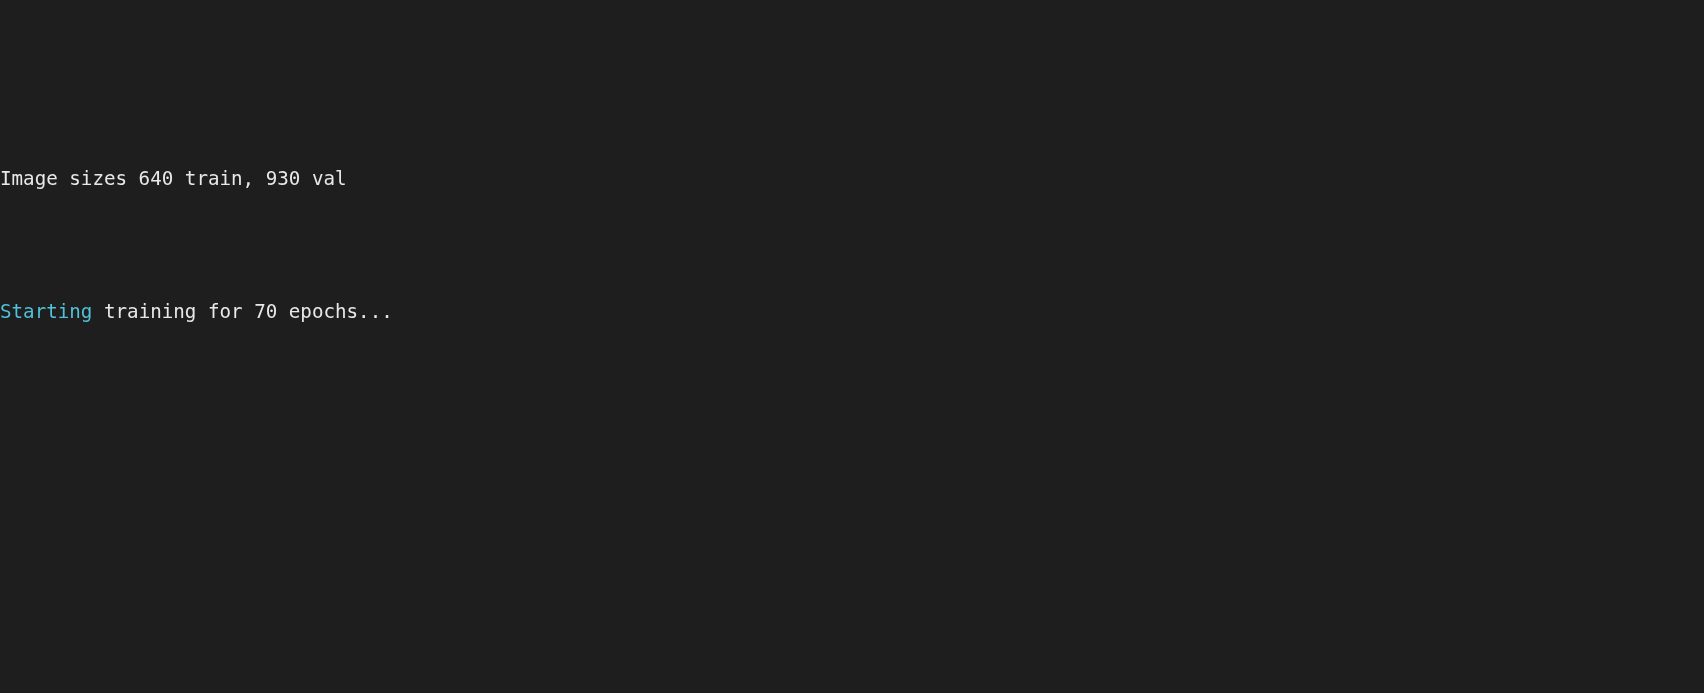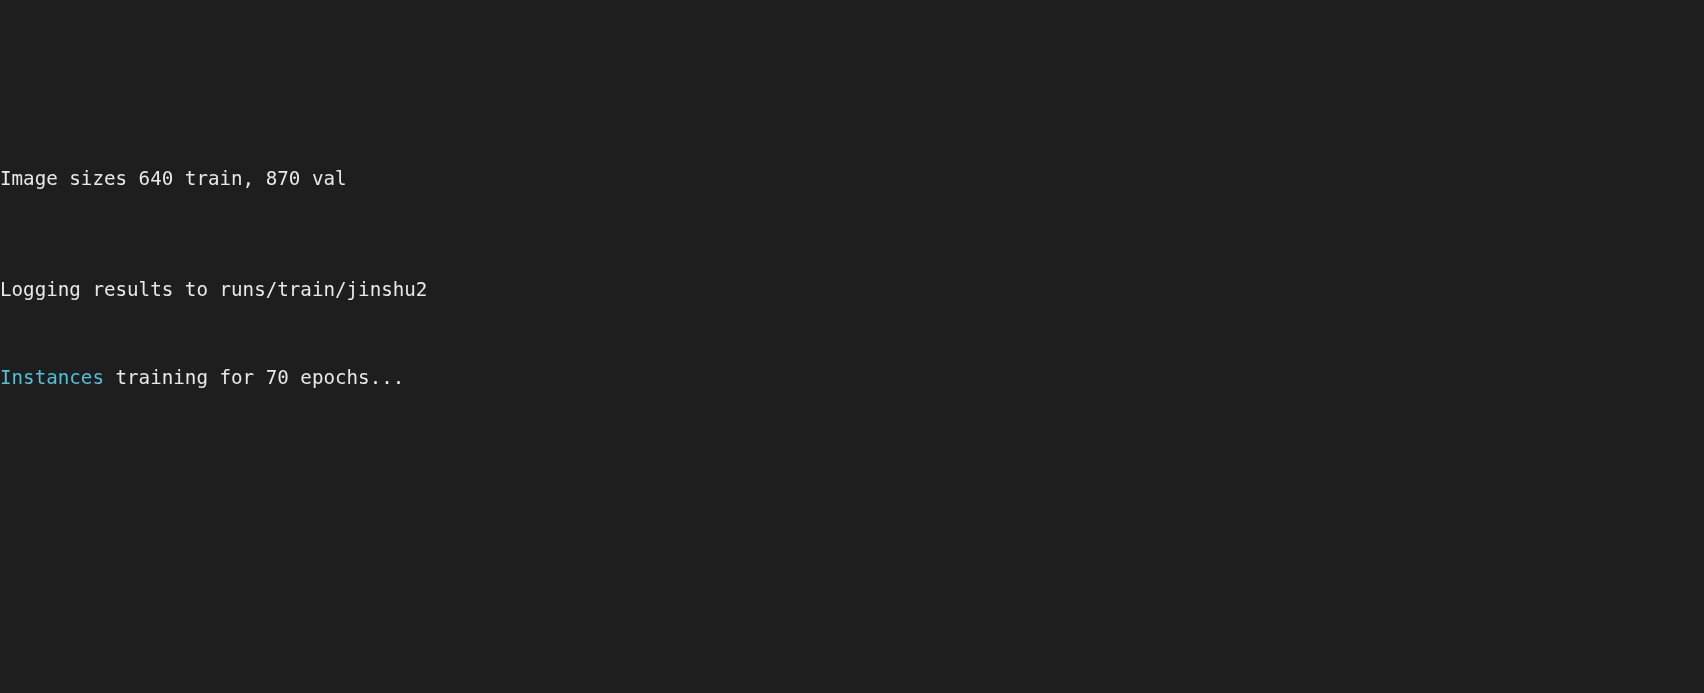--- a/index.html
+++ b/index.html
@@ -46,26 +46,25 @@
 </style>
 </head>
 <body>
 
 <div id="terminal">
   <div class="scroll-wrap">
 
     
     <div class="line"><span></span></div>
 
-    <div class="line"><span>Image sizes 640 train, 870 val</span></div>
+    <div class="line"><span>Image sizes 640 train, 930 val</span></div>
 
 
-    <div class="line"><span>Logging results to runs/train/jinshu2</span></div>
 
-    <div class="line"><span class="kw-cyan">Instances</span><span> training for 70 epochs...</span></div>
+    <div class="line"><span class="kw-cyan">Starting</span><span> training for 70 epochs...</span></div>
 
     <div class="line blank">&nbsp;</div>
 
     
     
     
     
     
 
     

